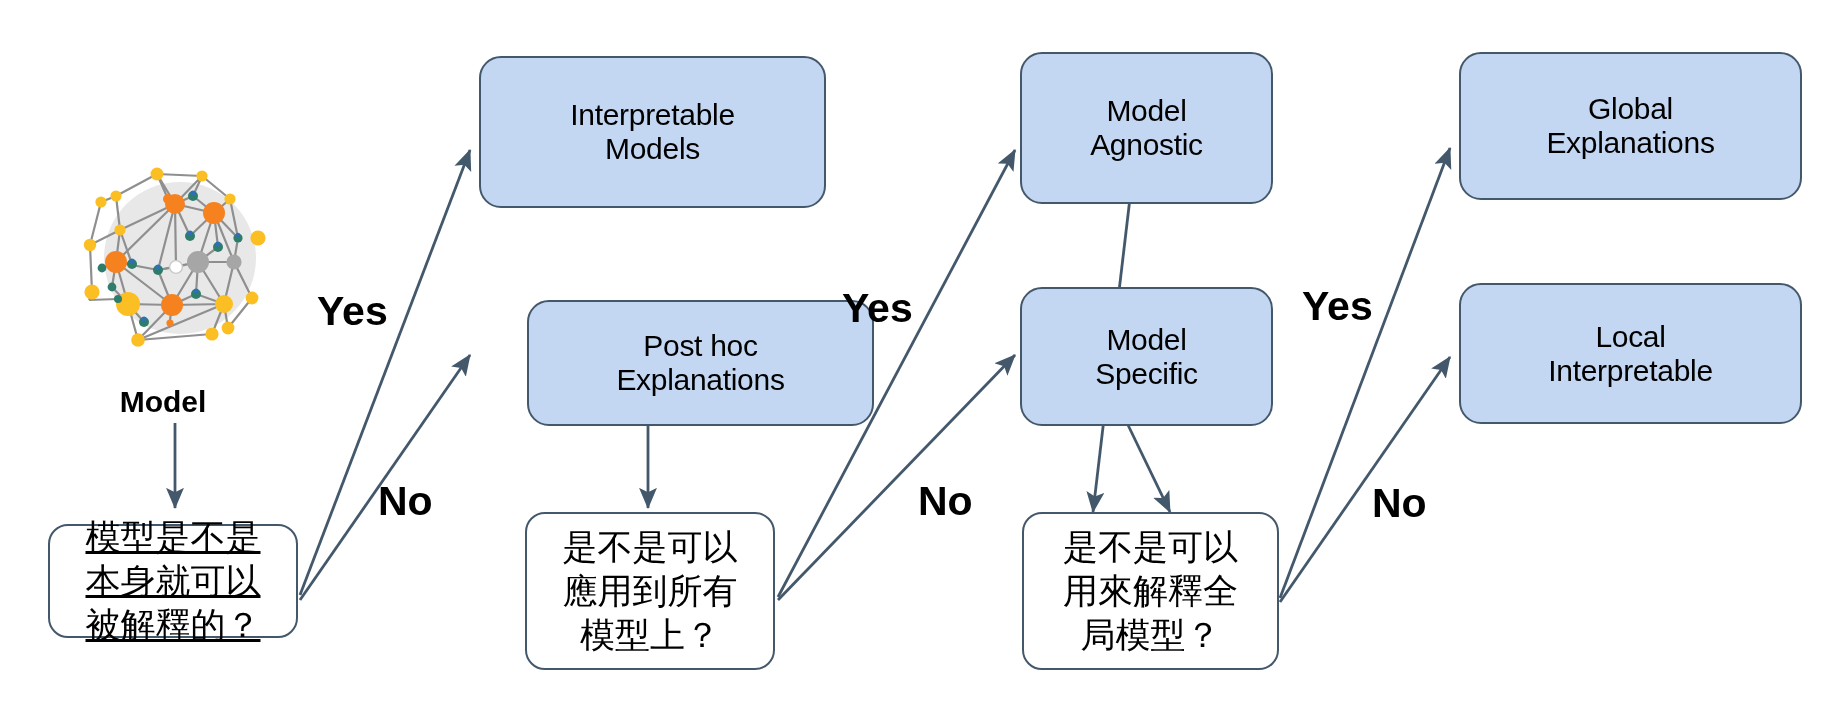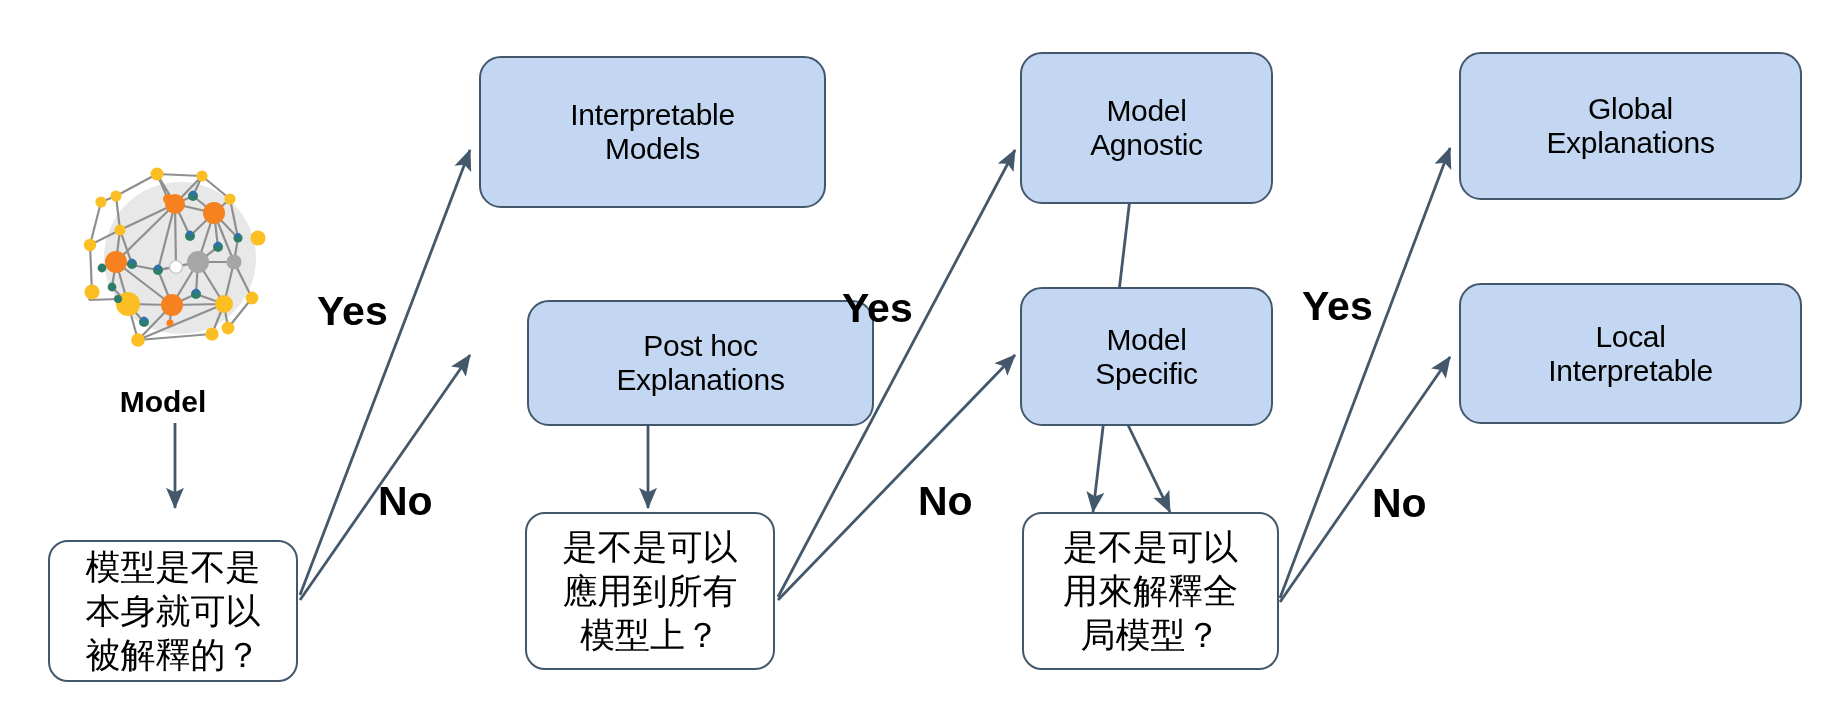--- a/index.html
+++ b/index.html
@@ -225,21 +225,21 @@
   <div class="bluebox" style="left:1459px; top:52px; width:343px; height:148px;">
     <span>Global
 Explanations</span>
   </div>
 
   <div class="bluebox" style="left:1459px; top:283px; width:343px; height:141px;">
     <span>Local
 Interpretable</span>
   </div>
 
-  <div class="decbox" style="left:48px; top:540px; width:250px; height:142px;">
+  <div class="decbox" style="left:48px; top:524px; width:250px; height:114px;text-decoration:underline;">
     <span>模型是不是
 本身就可以
 被解釋的？</span>
   </div>
 
   <div class="decbox" style="left:525px; top:512px; width:250px; height:158px;">
     <span>是不是可以
 應用到所有
 模型上？</span>
   </div>

